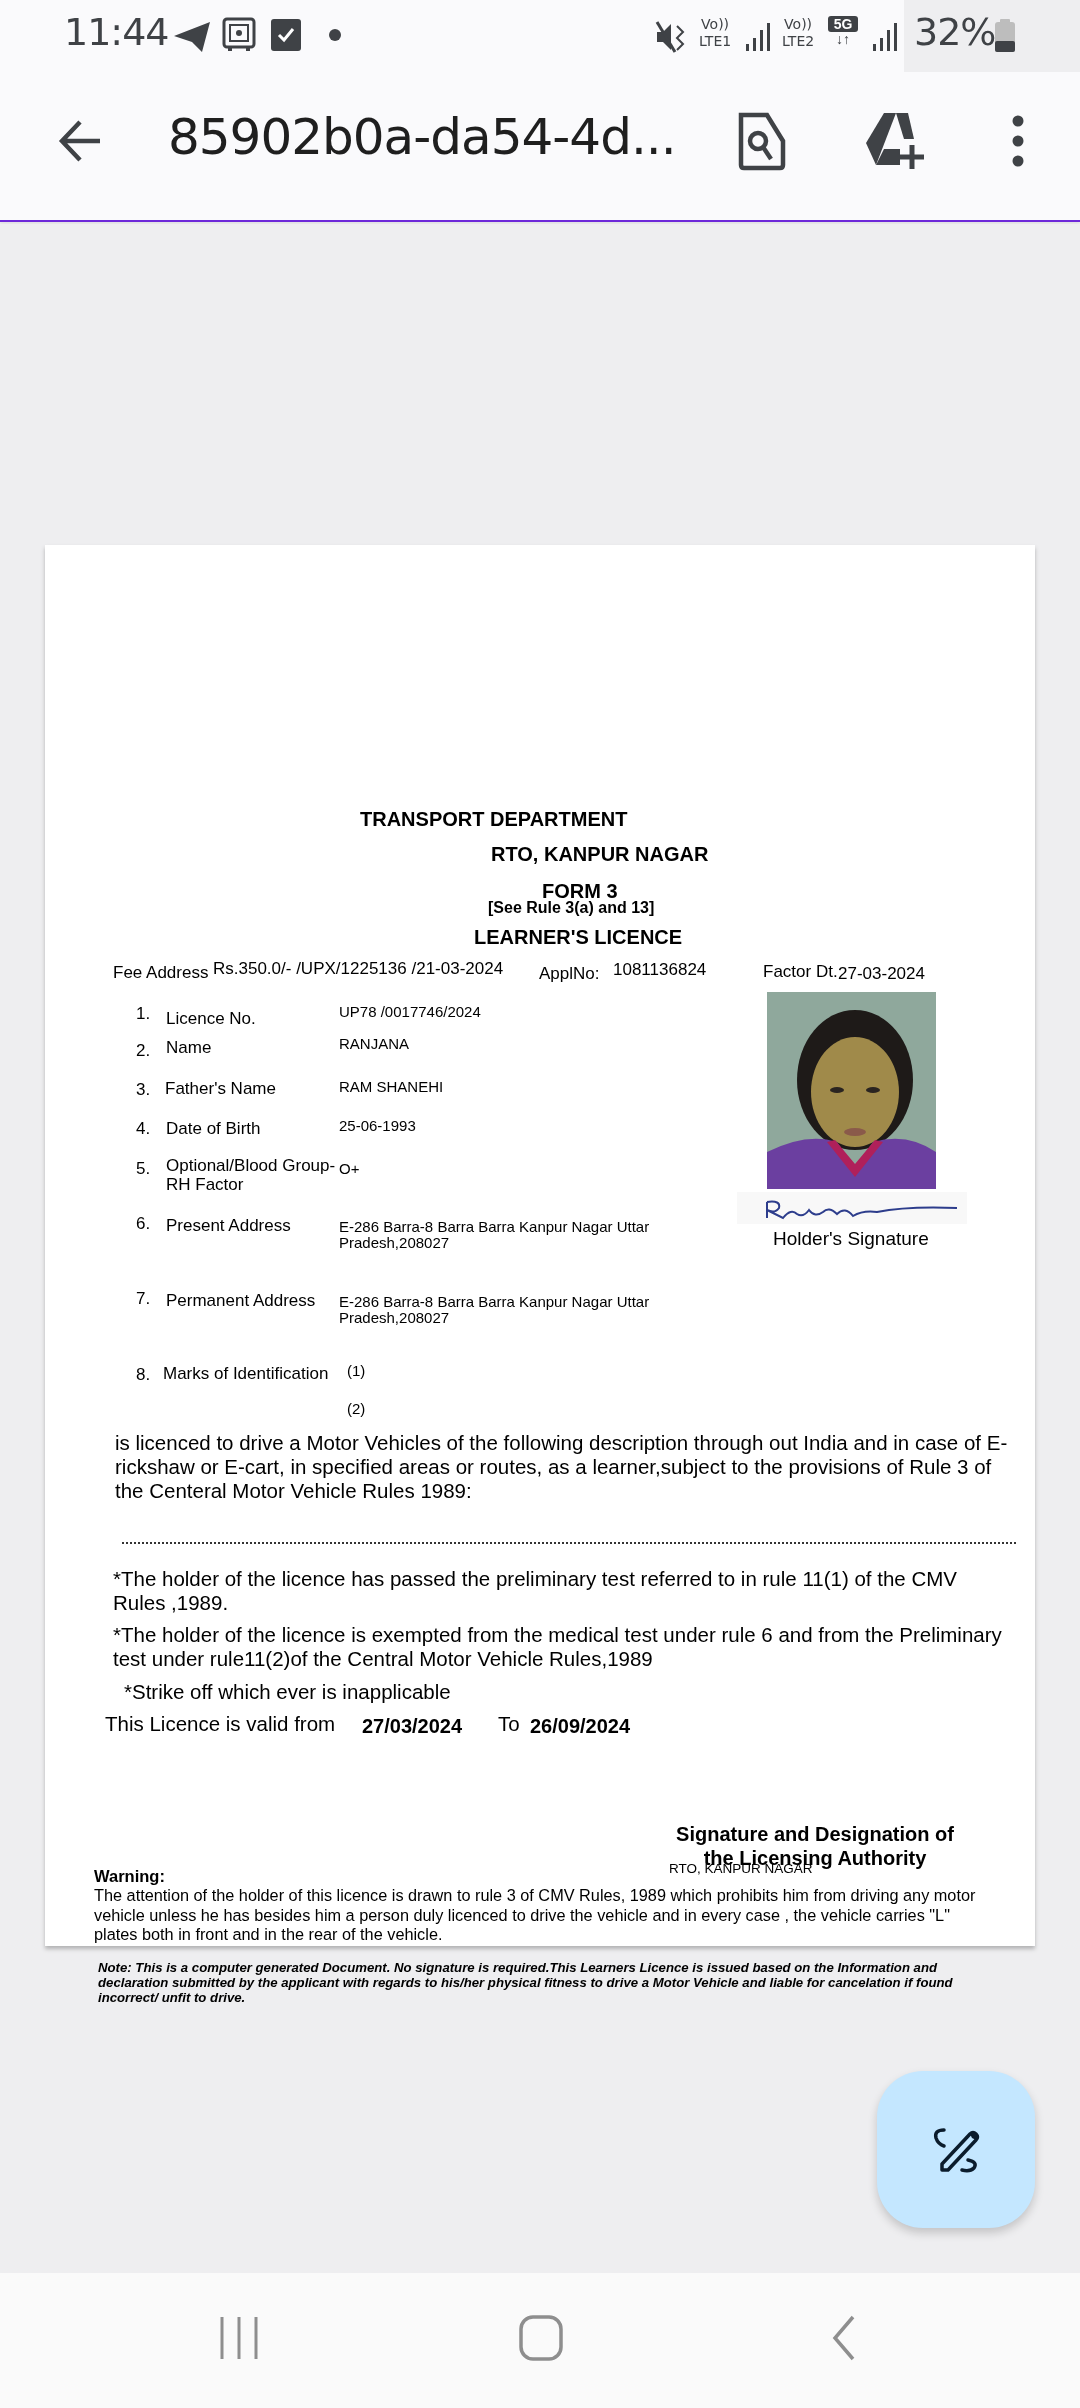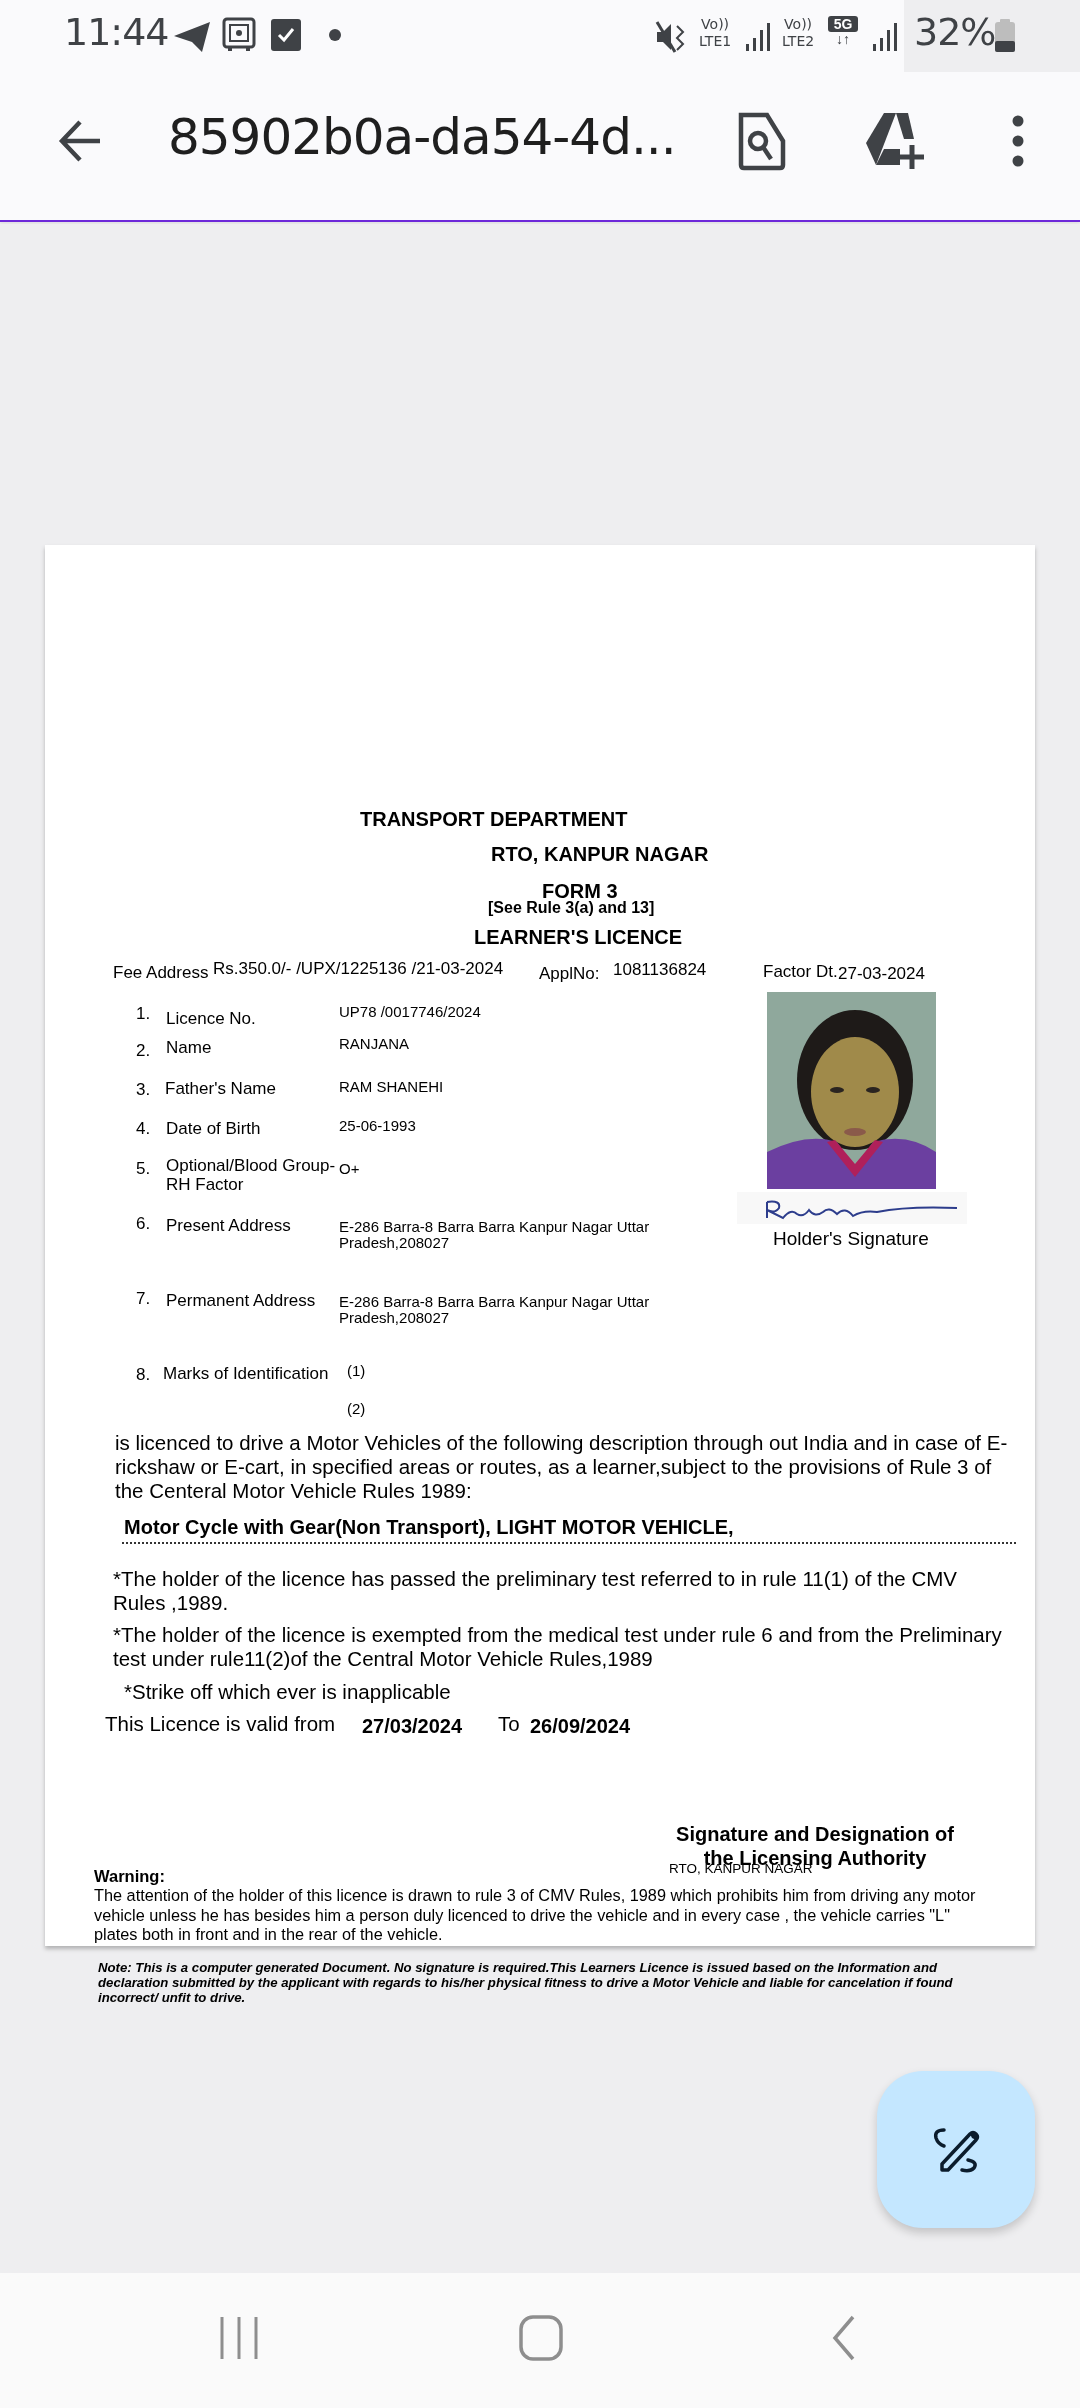--- a/index.html
+++ b/index.html
@@ -188,21 +188,20 @@
       </svg>
     </div>
     <div class="abs" style="left:692px;top:647px;width:230px;height:32px;background:#f8f8f8;">
       <svg width="230" height="32" viewBox="0 0 230 32">
           <path d="M30 10 L30 26 M30 10 Q44 8 42 16 Q38 22 30 18 L46 26 Q54 16 60 22 Q66 26 72 18 Q78 26 86 20 Q92 14 100 22 Q108 14 116 24 Q126 18 140 20 Q170 14 220 16" stroke="#2d3d8c" stroke-width="2" fill="none"></path>
         </svg>
     </div>
     <div class="abs" style="left:728px;top:683px;font-size:19px;">Holder's Signature</div>
 
     <div class="abs body20" style="left:70px;top:886px;width:900px;">is licenced to drive a Motor Vehicles of the following description through out India and in case of E-rickshaw or E-cart, in specified areas or routes, as a learner,subject to the provisions  of Rule 3 of the Centeral Motor Vehicle Rules 1989:</div>
-    <div class="abs b" style="left:79px;top:971px;font-size:20px;">Motor Cycle with Gear(Non Transport), LIGHT MOTOR VEHICLE,</div>
     <div class="abs" style="left:77px;top:997px;width:894px;border-bottom:2px dotted #333;"></div>
 
     <div class="abs body20" style="left:68px;top:1022px;width:890px;">*The holder of the licence has passed the preliminary test referred to in rule 11(1) of the CMV Rules ,1989.</div>
     <div class="abs body20" style="left:68px;top:1078px;width:890px;">*The holder of the licence is exempted from the medical test under rule 6 and from the Preliminary test under rule11(2)of the Central Motor Vehicle Rules,1989</div>
     <div class="abs" style="left:79px;top:1135px;font-size:20.5px;">*Strike off which ever is inapplicable</div>
 
     <div class="abs" style="left:60px;top:1167px;font-size:20.5px;">This Licence is valid from</div>
     <div class="abs b" style="left:317px;top:1170px;font-size:20px;">27/03/2024</div>
     <div class="abs" style="left:453px;top:1167px;font-size:20.5px;">To</div>
     <div class="abs b" style="left:485px;top:1170px;font-size:20px;">26/09/2024</div>

